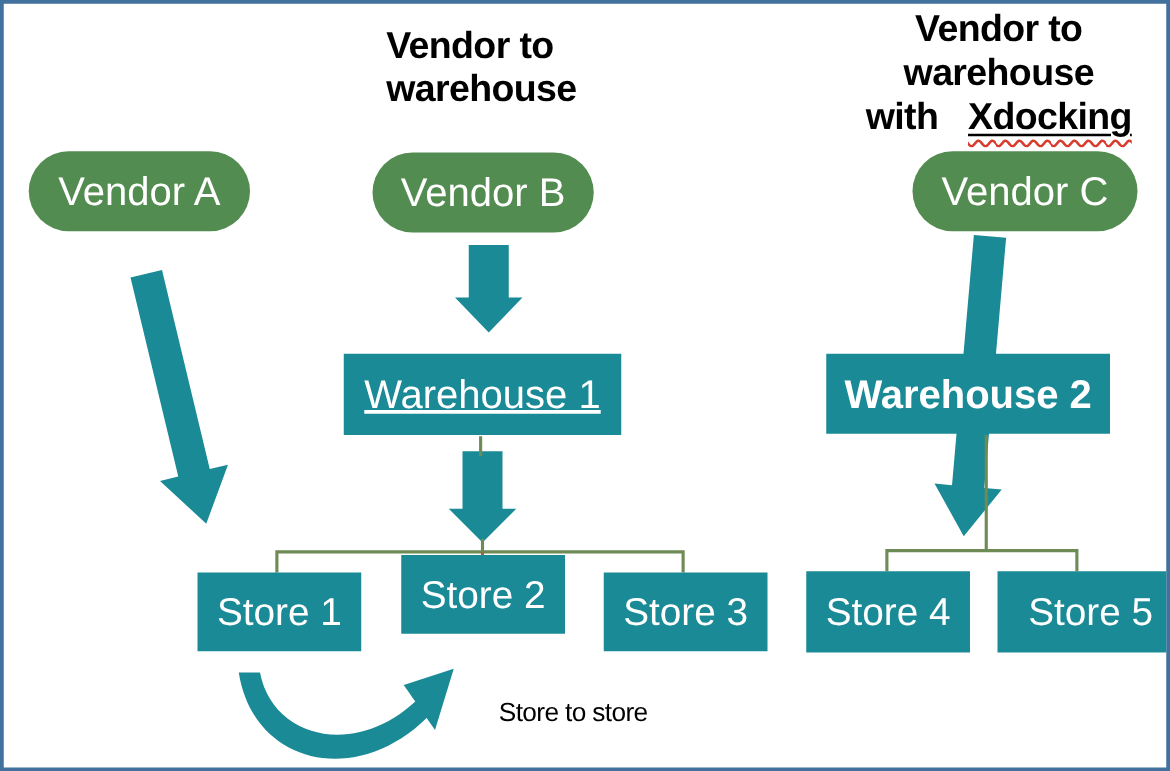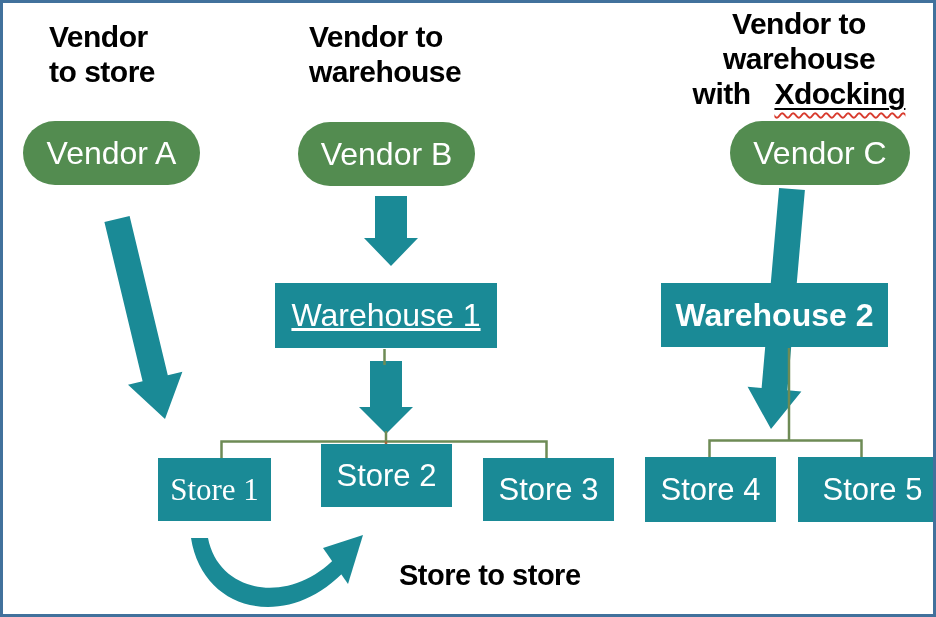--- a/index.html
+++ b/index.html
@@ -58,29 +58,29 @@
     position:absolute;
     background:var(--box-teal,#1a8a96);
     color:var(--node-text,#fff);
     display:flex;align-items:center;justify-content:center;
     white-space:nowrap;
   }
   .warehouse{font-size:32px;}
   .store{font-size:31px;}
   #warehouse-1{left:272px;top:280px;width:222px;height:65px;text-decoration:underline;}
   #warehouse-2{left:658px;top:280px;width:227px;height:64px;font-weight:bold;}
-  #store-1{left:155px;top:455px;width:113px;height:63px;font-family:Liberation Serif, serif;}
+  #store-1{left:155px;top:455px;width:131px;height:63px;}
   #store-2{left:318px;top:441px;width:131px;height:63px;}
   #store-3{left:480px;top:455px;width:131px;height:63px;}
   #store-4{left:642px;top:454px;width:131px;height:65px;}
   #store-5{left:795px;top:454px;width:149px;height:65px;}
 
   #store-to-store-label{
     position:absolute;left:396px;top:556px;
-    font-weight:bold;font-size:29px;color:var(--heading-text,#000);
+    font-weight:normal;font-size:21px;color:var(--heading-text,#000);
     letter-spacing:-0.5px;white-space:nowrap;
   }
 </style>
 </head>
 <body>
 
 <div class="frame">
 
   <svg class="layer shapes" viewBox="0 0 930 611">
 
@@ -100,24 +100,20 @@
 
     <line class="conn-green" x1="786" y1="345" x2="786" y2="437.5"></line>
     <path class="conn-green" d="M706.5,454 L706.5,437.5 L858.5,437.5 L858.5,454"></path>
 
     <g>
       <path class="arrow-shape" d="M188,535 C200,612 290,630 348,561 L337,550 C290,604 216,592 205,535 Z"></path>
       <polygon class="arrow-shape" points="360,532 320,545 345,581"></polygon>
     </g>
   </svg>
 
-  <div class="heading" id="heading-1">
-    <div>Vendor</div>
-    <div>to store</div>
-  </div>
   <div class="heading" id="heading-2">
     <div>Vendor to</div>
     <div>warehouse</div>
   </div>
   <div class="heading" id="heading-3">
     <div>Vendor to</div>
     <div>warehouse</div>
     <div><span>with </span><span class="xdock-outer"><span class="xdock-inner">Xdocking</span></span></div>
   </div>
 

